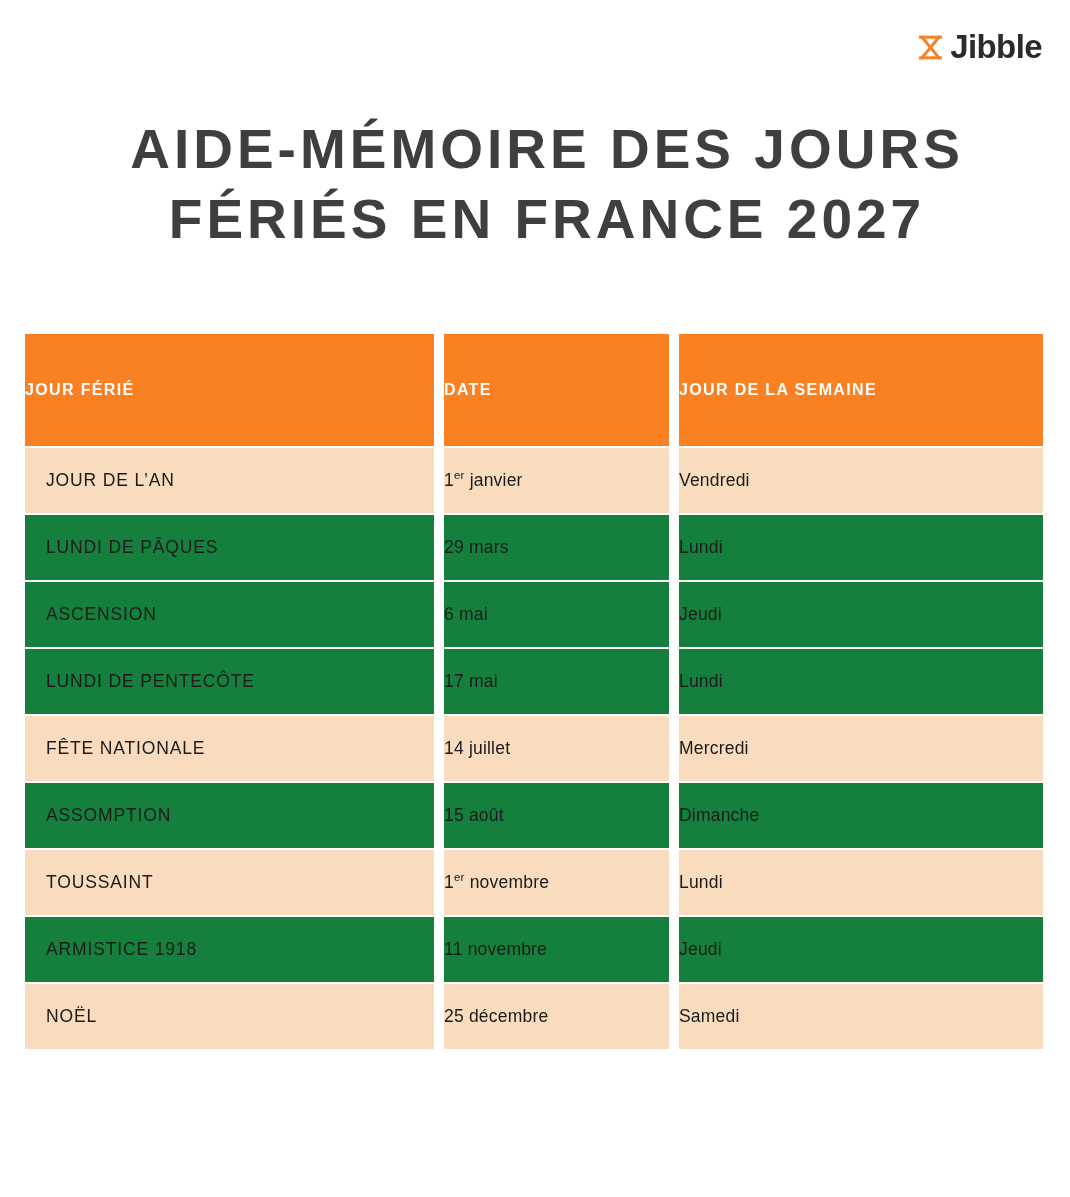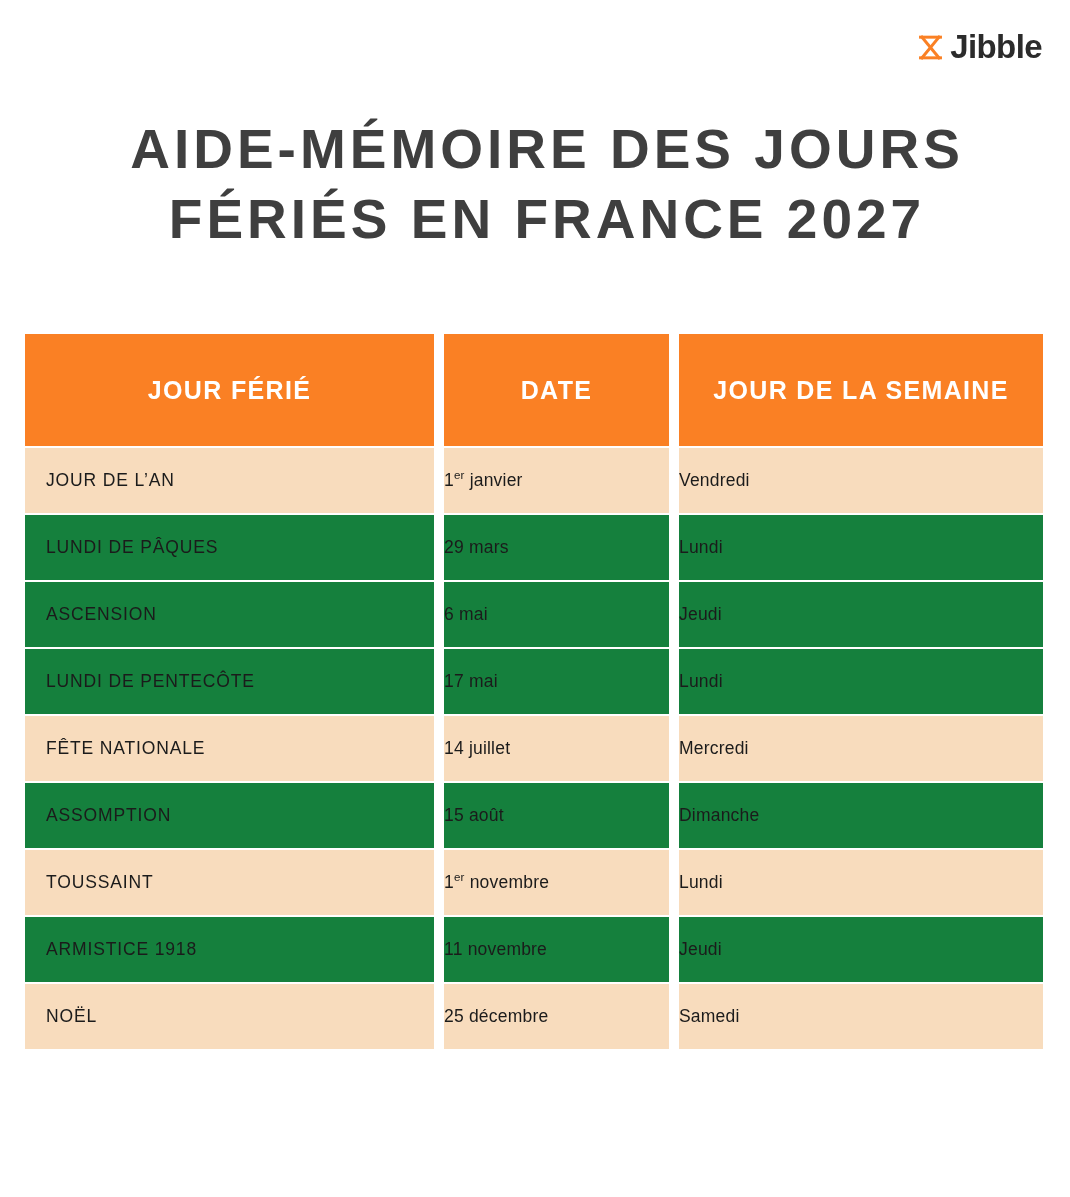--- a/index.html
+++ b/index.html
@@ -83,22 +83,22 @@
     padding: 0;
     margin: 0;
   }
 
   
   .holiday-table thead th {
     background: #fa8024;
     color: #ffffff;
     height: 112px;
     vertical-align: middle;
-    text-align: center;
-    font-size: 25px;
+    text-align: left;
+    font-size: 16px;
     font-weight: bold;
     letter-spacing: 1.35px;
     text-transform: uppercase;
   }
 
   
   .holiday-table tbody td {
     height: 65px;
     vertical-align: middle;
     color: #1b1b1b;

